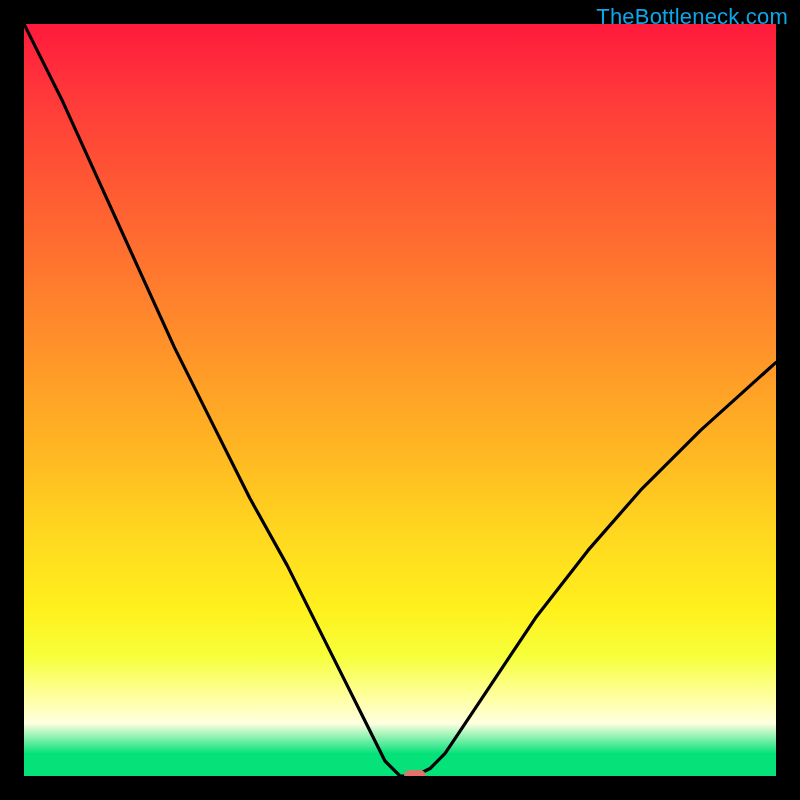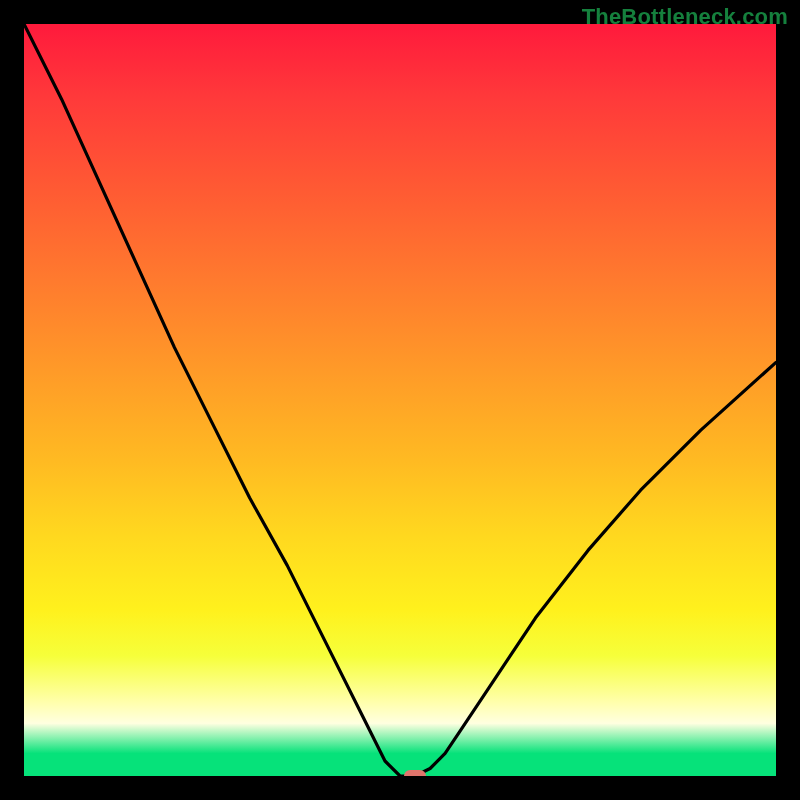--- a/index.html
+++ b/index.html
@@ -14,23 +14,23 @@
   .stage {
     position: relative;
     width: 800px;
     height: 800px;
     background: #000;
   }
   .watermark {
     position: absolute;
     top: 4px;
     right: 12px;
-    color: #15803d;
+    color: #0ea5e9;
     font-size: 22px;
-    font-weight: 700;
+    font-weight: 400;
     letter-spacing: 0.2px;
     z-index: 50;
     user-select: none;
   }
   .plot {
     position: absolute;
     left: 24px;
     top: 24px;
     width: 752px;
     height: 752px;

